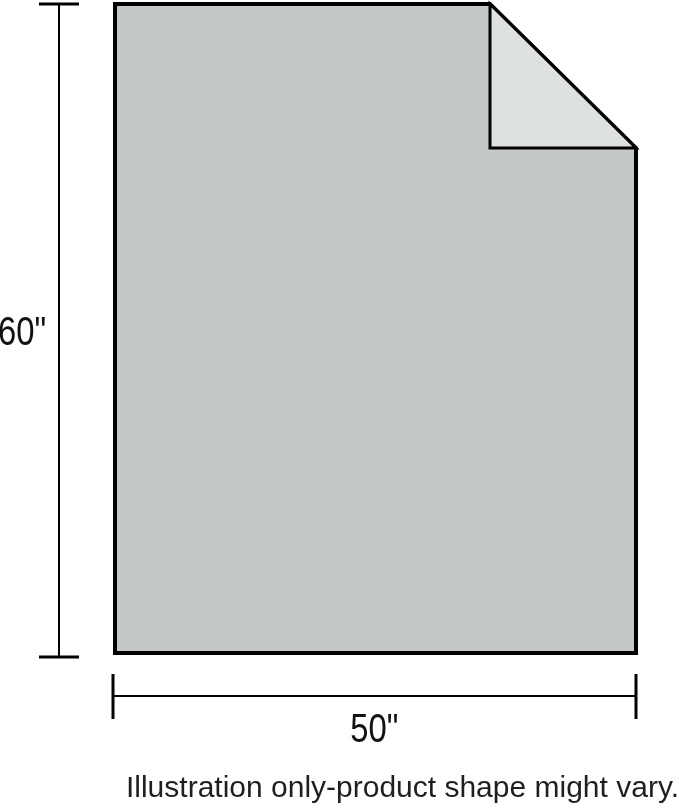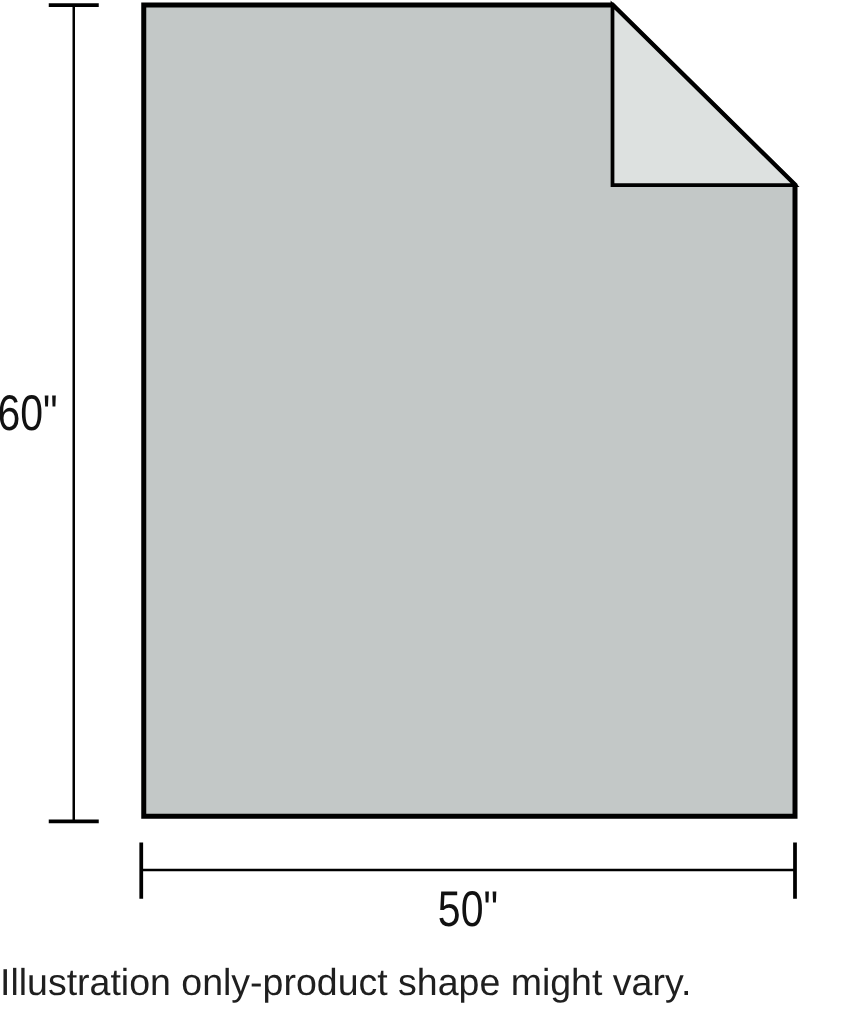--- a/index.html
+++ b/index.html
@@ -68,21 +68,21 @@
   .width-label-inner {
     display: inline-block;
     transform: scaleX(0.82);
     transform-origin: center;
   }
   .caption {
     position: absolute;
     left: 0;
     top: 770px;
     width: 679px;
-    text-align: left;
+    text-align: right;
     font-size: 30px;
     line-height: 34px;
     font-weight: 400;
     color: #1f1f1f;
     white-space: nowrap;
   }
 </style>
 </head>
 <body>
 

